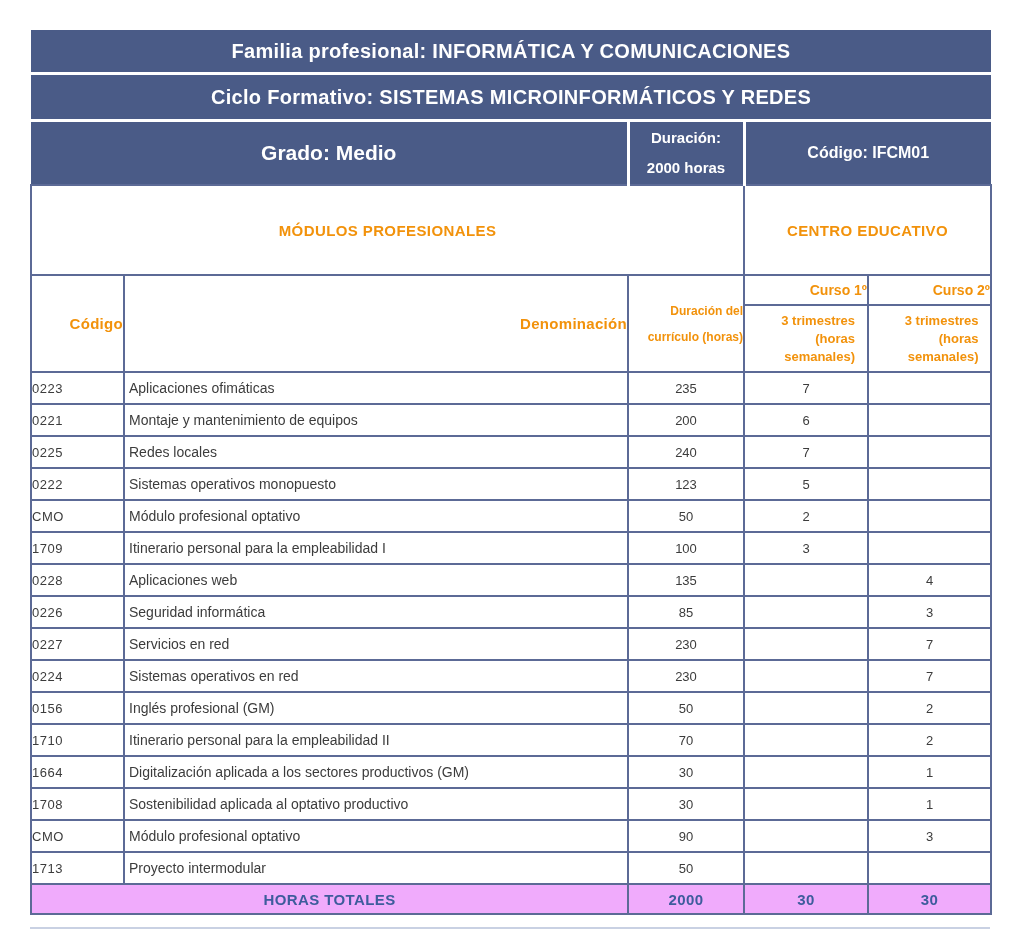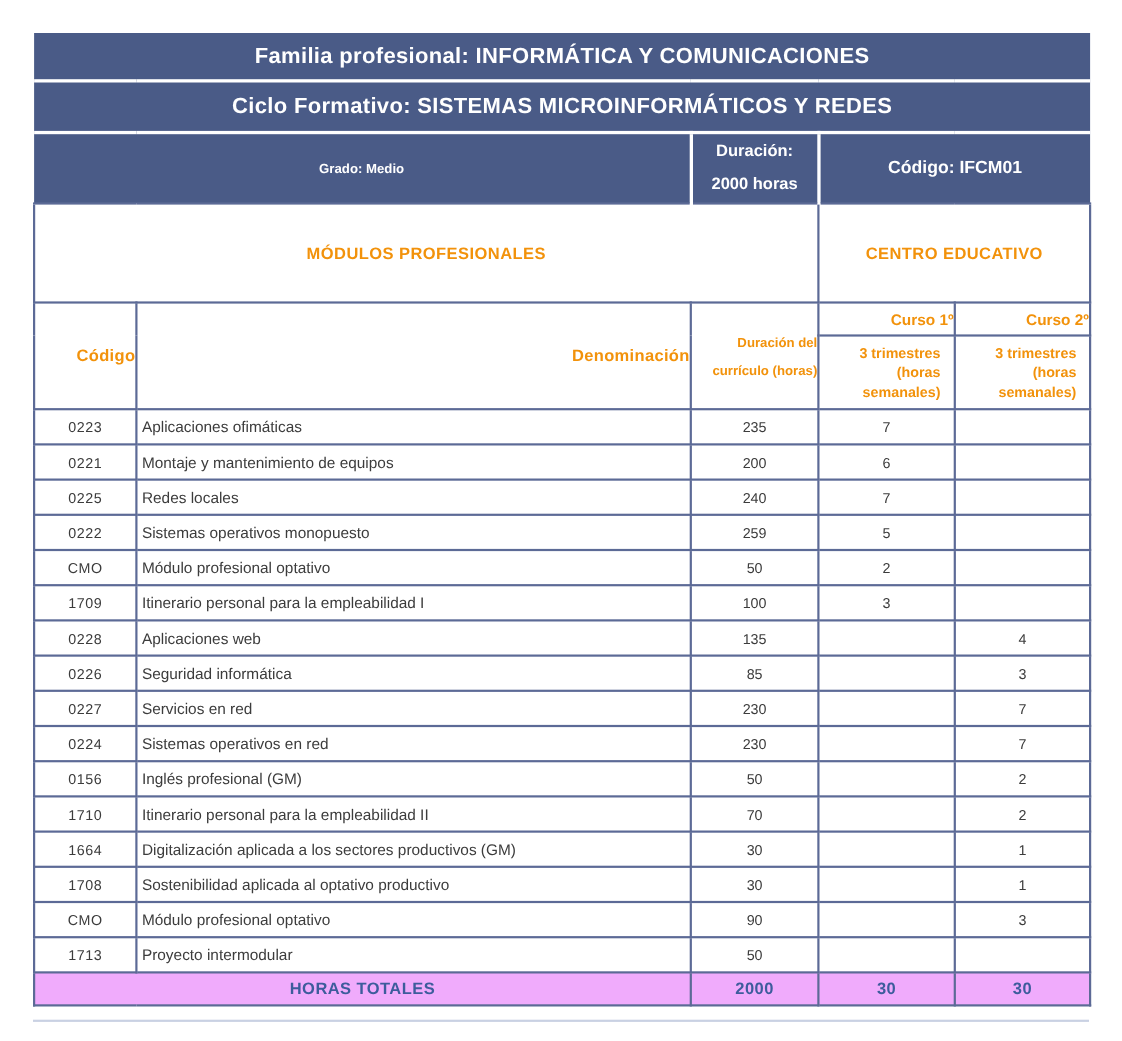--- a/index.html
+++ b/index.html
@@ -37,21 +37,21 @@
   tr.info td{
     background:#4a5b87;
     color:#ffffff;
     font-weight:bold;
     text-align:center;
     vertical-align:middle;
     border:none;
     border-bottom:2px solid #5c6a96;
     height:62px;
   }
-  td.info-grado{font-size:12px;border-right:3px solid #ffffff !important;}
+  td.info-grado{font-size:21px;border-right:3px solid #ffffff !important;}
   td.info-duracion{
     font-size:15px;
     line-height:30px;
     border-right:3px solid #ffffff !important;
   }
   td.info-codigo{font-size:16px;}
   
   tr.sections td{
     background:#ffffff;
     color:#f2920b;
@@ -85,21 +85,21 @@
     line-height:18px;
   }
   tbody td{
     background:#ffffff;
     border:2px solid #5c6a96;
     color:#3c3c3c;
     vertical-align:middle;
     padding:0;
   }
   tbody tr{height:32px;}
-  td.c-code{text-align:center;font-size:13px;letter-spacing:.5px;}
+  td.c-code{font-size:13px;letter-spacing:.5px;}
   td.c-den{text-align:left;font-size:14px;padding-left:4px;}
   td.c-num{text-align:center;font-size:13px;}
   
   tr.totals{height:30px;}
   tr.totals td{
     color:#3d5c9c;
     font-weight:bold;
     text-align:center;
     font-size:15px;
     letter-spacing:.4px;
@@ -187,21 +187,21 @@
         <tr>
     <td class="c-code">0225</td>
     <td class="c-den">Redes locales</td>
     <td class="c-num">240</td>
     <td class="c-num">7</td>
     <td class="c-num"></td>
   </tr>
         <tr>
     <td class="c-code">0222</td>
     <td class="c-den">Sistemas operativos monopuesto</td>
-    <td class="c-num">259</td>
+    <td class="c-num">123</td>
     <td class="c-num">5</td>
     <td class="c-num"></td>
   </tr>
         <tr>
     <td class="c-code">CMO</td>
     <td class="c-den">Módulo profesional optativo</td>
     <td class="c-num">50</td>
     <td class="c-num">2</td>
     <td class="c-num"></td>
   </tr>

